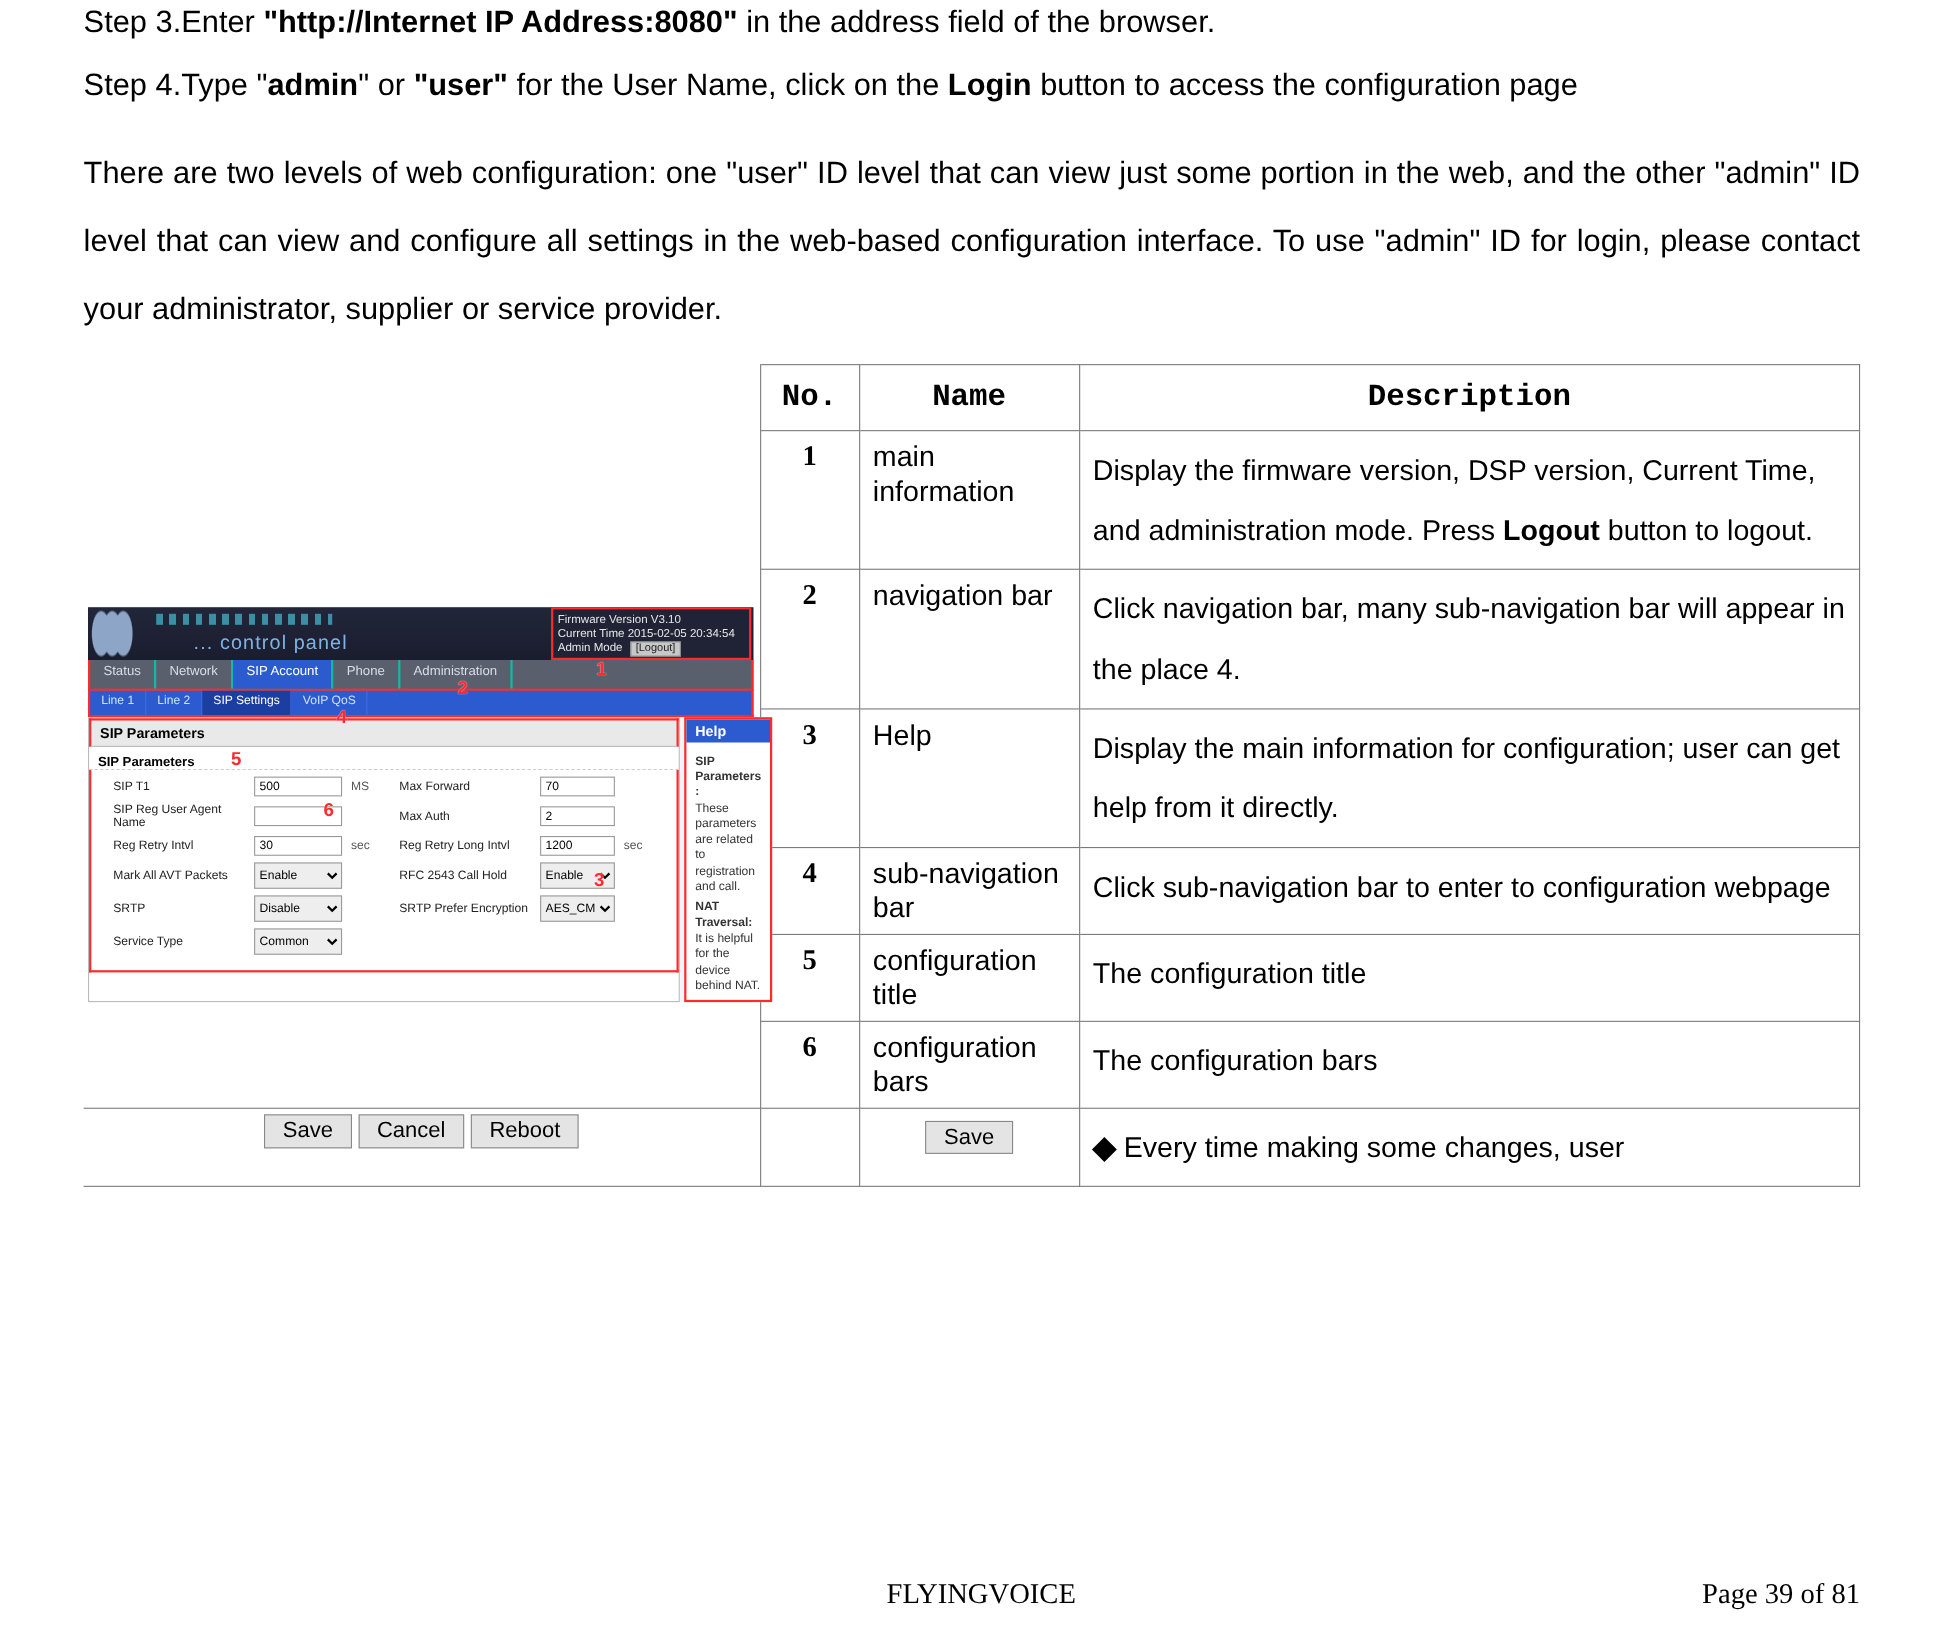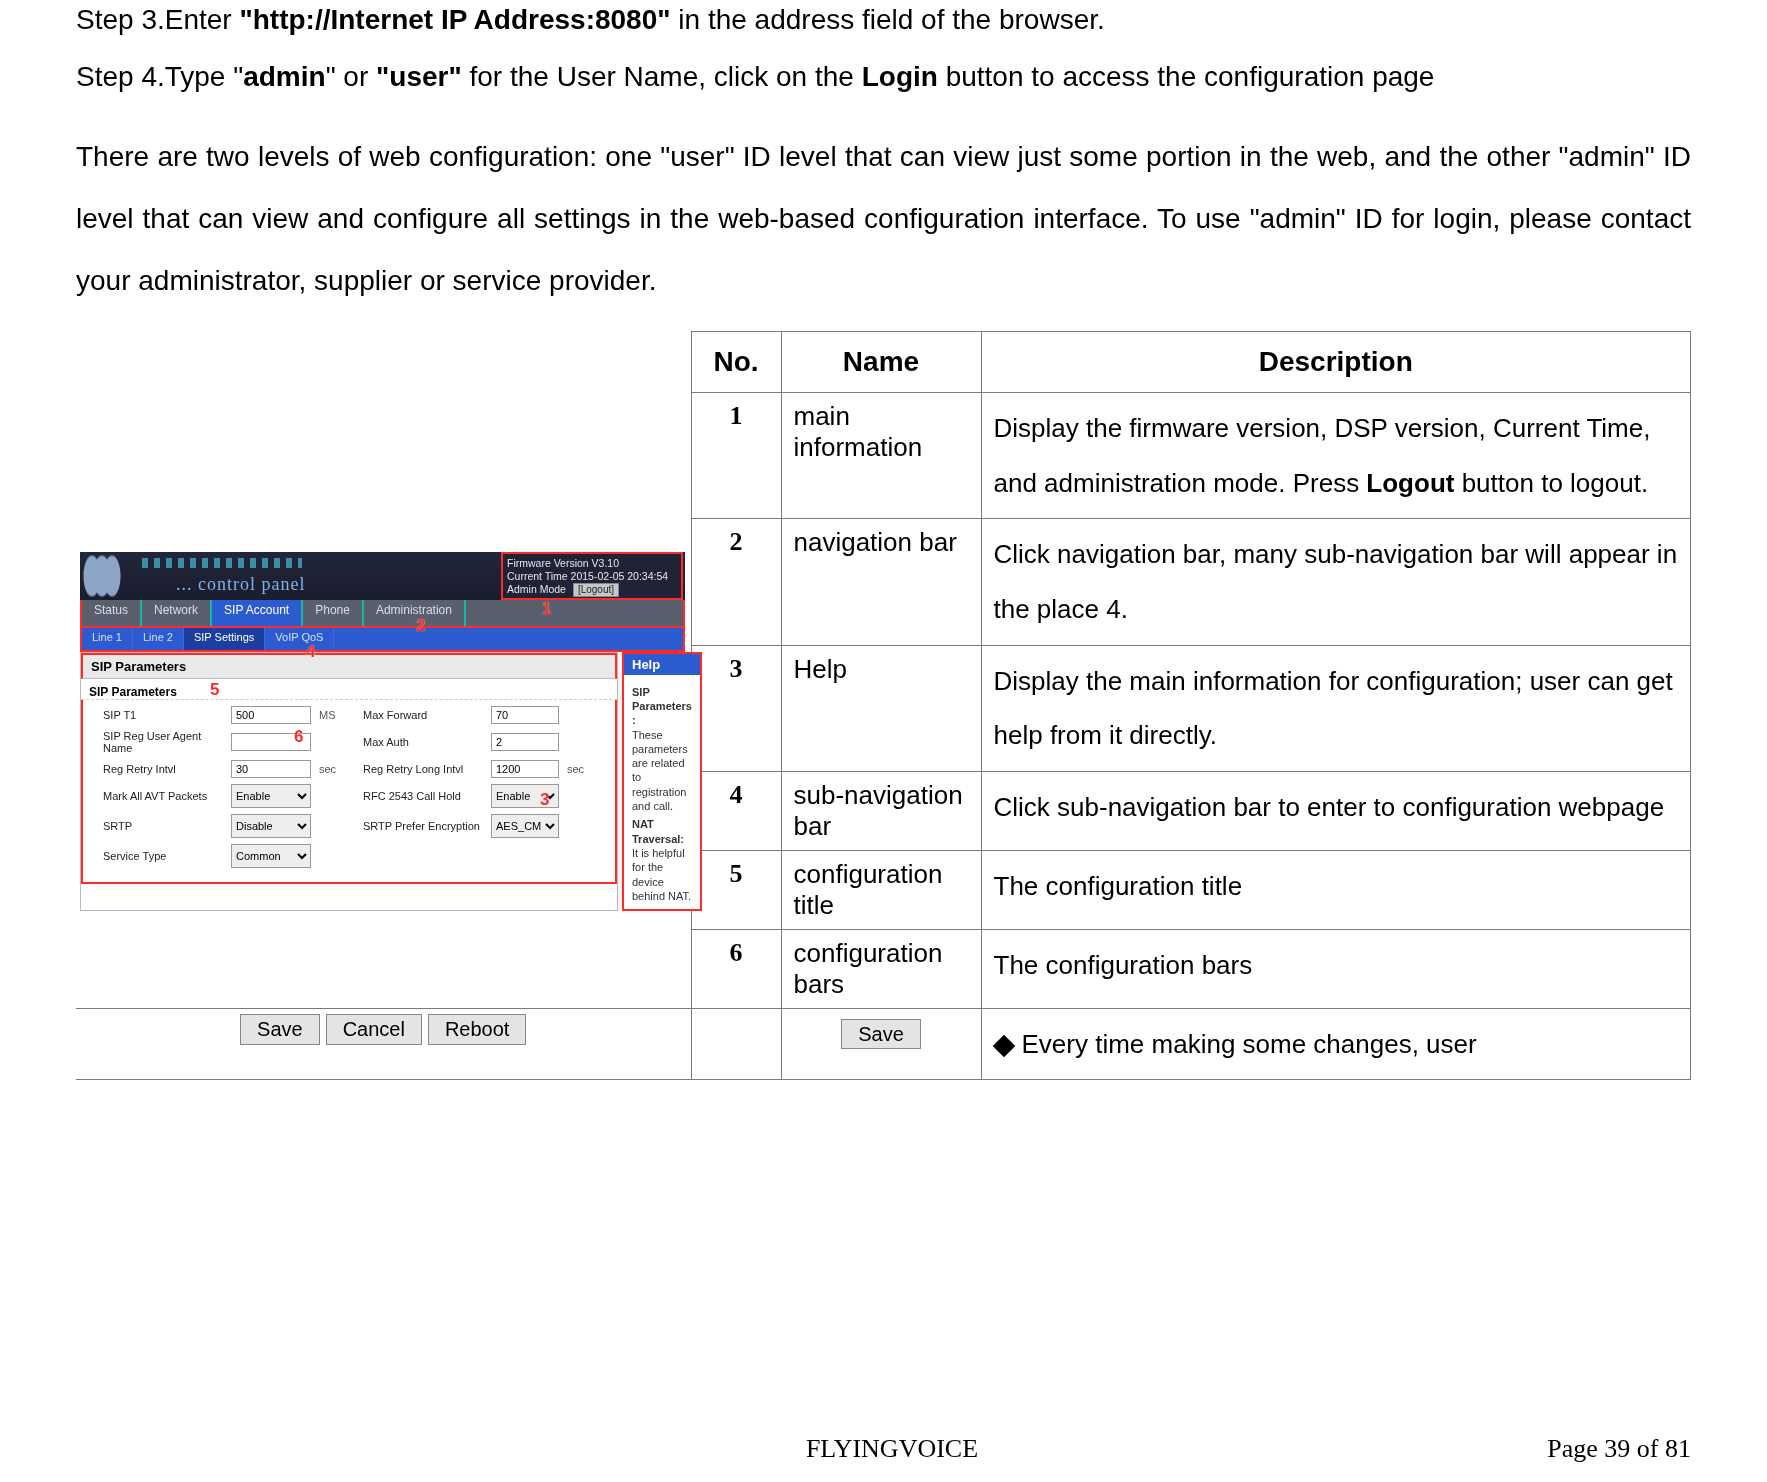--- a/index.html
+++ b/index.html
@@ -55,21 +55,21 @@
 
   .figure-cell {
     padding: 0;
     position: relative;
   }
   .inner-cell { padding: 8px 12px; }
   .no-cell   { text-align: center; font-weight: bold; font-family: "Times New Roman", serif; font-size: 26px; }
   .name-cell { font-size: 26px; }
   .desc-cell { font-size: 26px; line-height: 2.1; }
   th.hdr {
-    font-family: Liberation Sans, sans-serif;
+    font-family: Liberation Mono, monospace;
     font-weight: bold;
     font-size: 28px;
     text-align: center;
     padding: 14px 10px;
     border: 1px solid #7a7a7a;
   }
 
   .diamond {
     display: inline-block;
     width: 16px; height: 16px;
@@ -103,21 +103,20 @@
   .dot-row {
     position: absolute; left: 62px; top: 6px;
     height: 10px; width: 160px;
     background-image: repeating-linear-gradient(90deg,#3a8fa5 0 6px, transparent 6px 12px);
   }
   .cp-label {
     position: absolute; left: 96px; top: 22px;
     color: #7fb3e6;
     font-size: 18px;
     letter-spacing: 1px;
-    font-family: Liberation Serif, serif;
   }
   .info-box {
     position: absolute; right: 2px; top: 0;
     width: 182px; height: 48px;
     border: 2px solid #ff2a2a;
     background: #1f2335;
     color: #e6e6e6;
     font-size: 10.5px;
     padding: 3px 4px;
     box-sizing: border-box;

